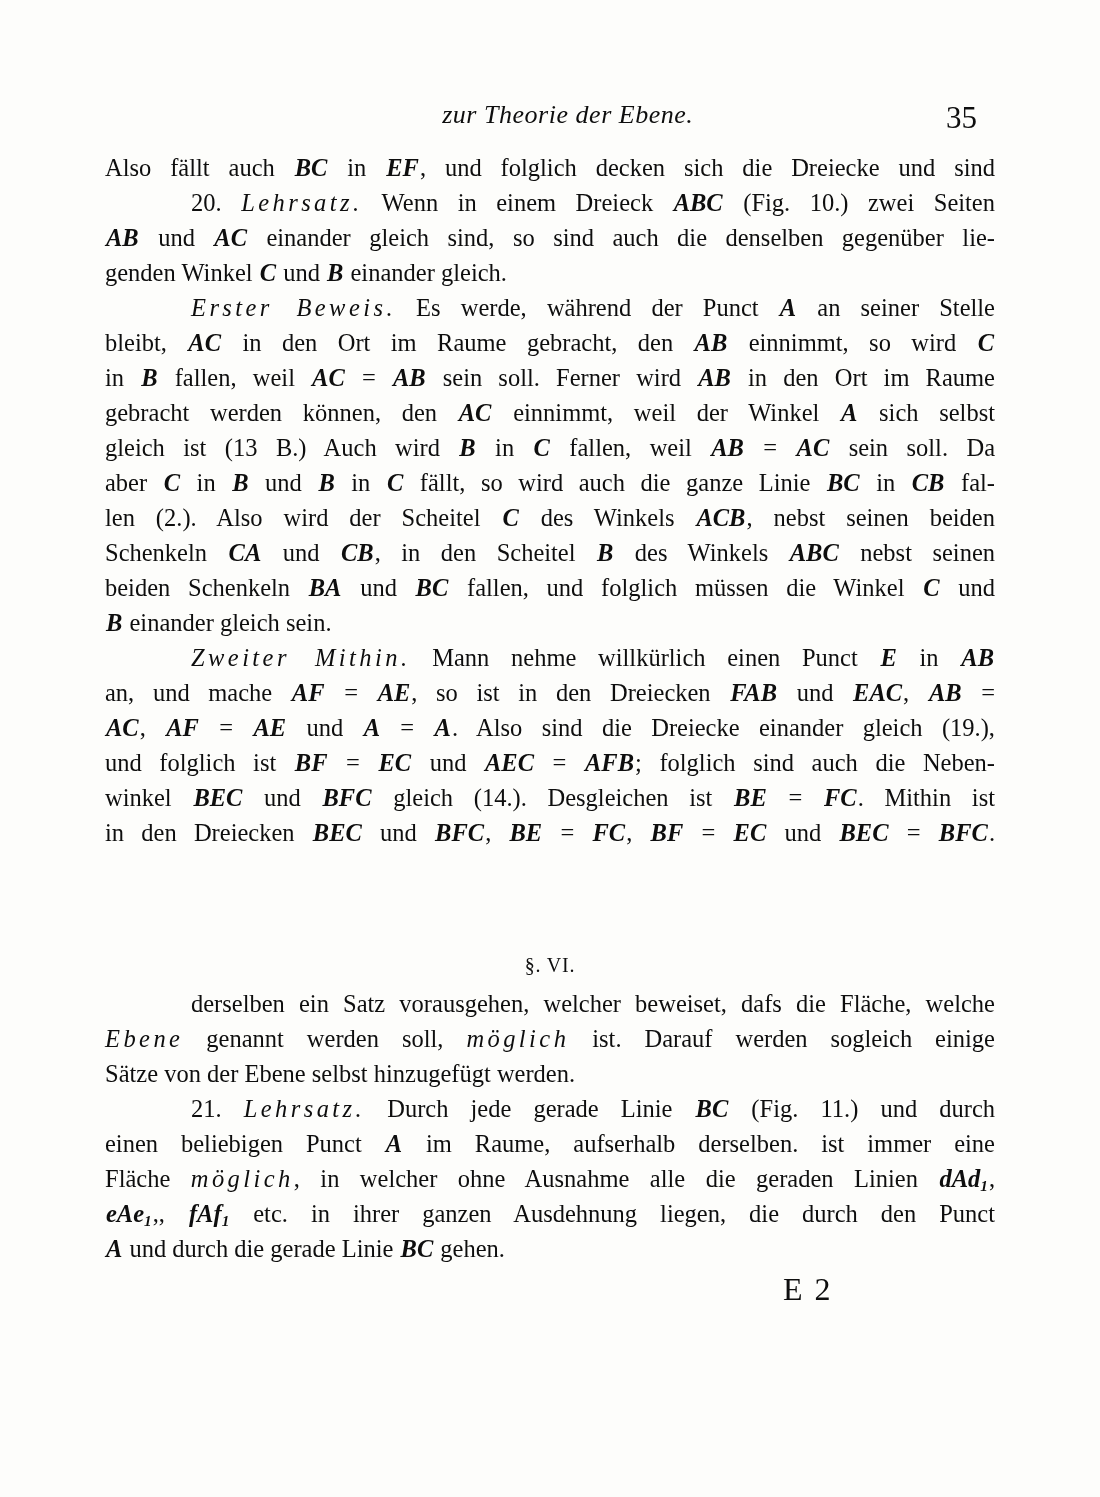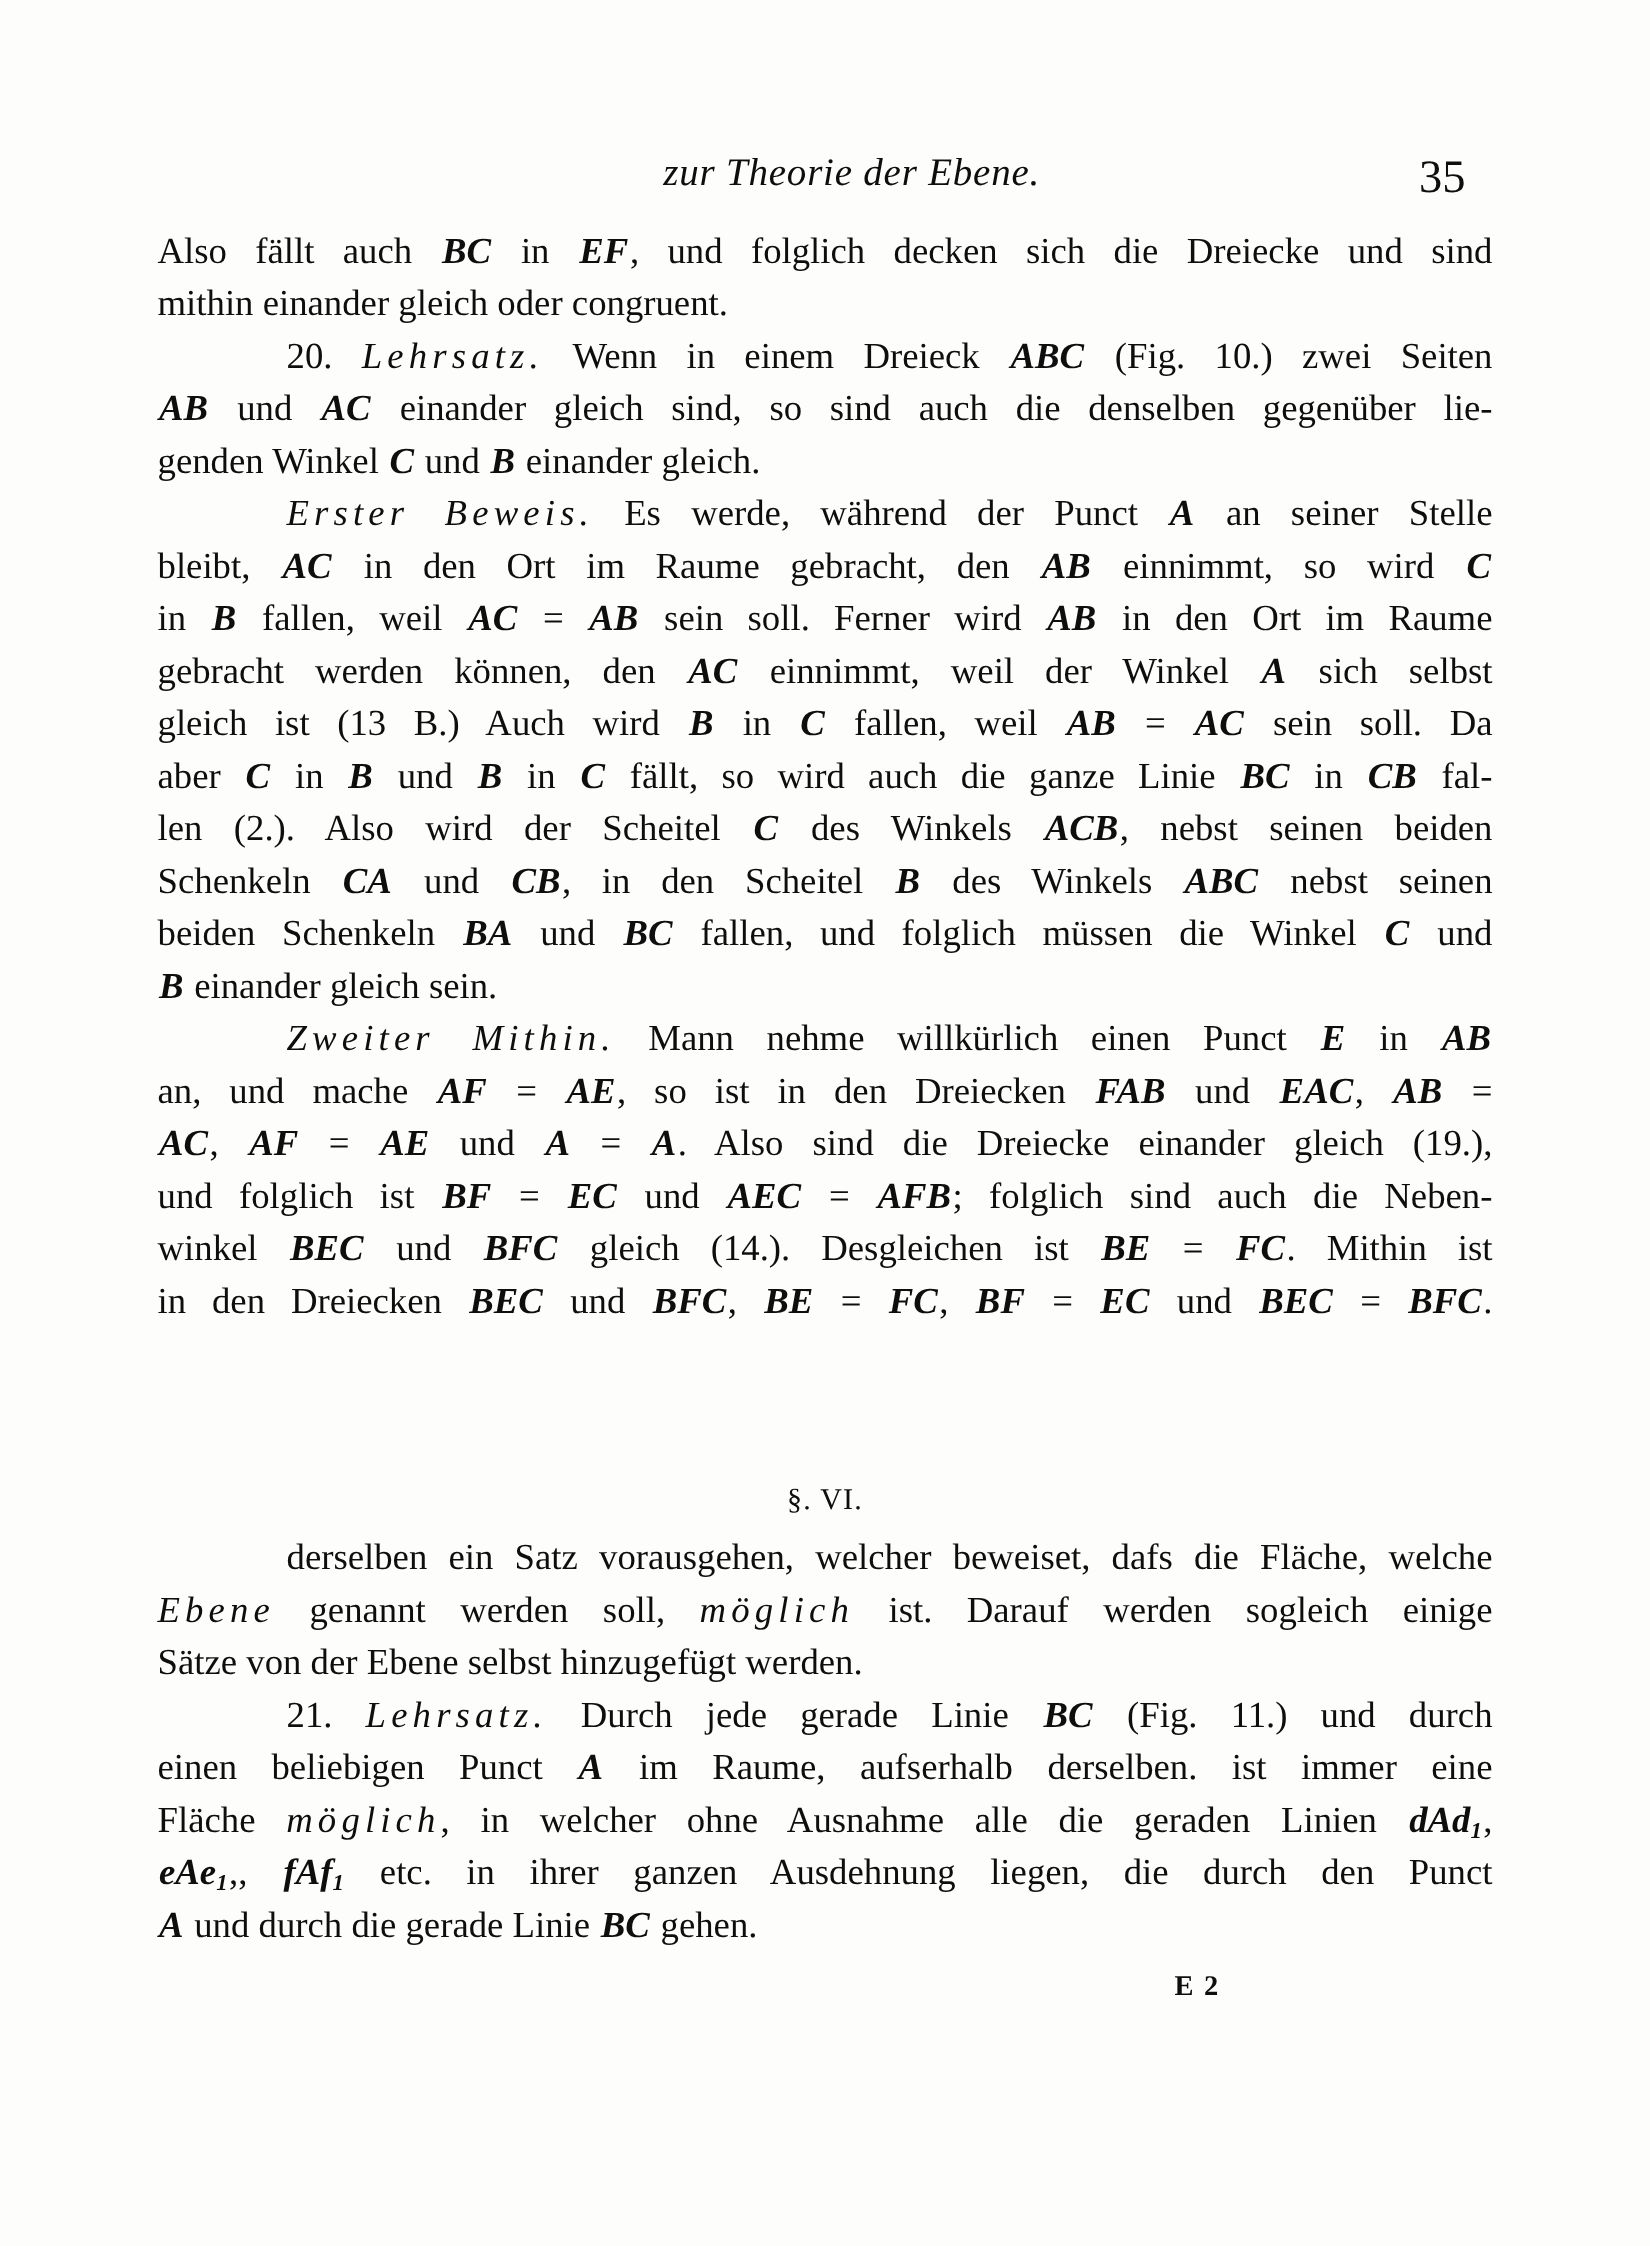--- a/index.html
+++ b/index.html
@@ -44,22 +44,22 @@
   .para.indent .line:first-child { text-indent:86px; }
   .heading {
     margin:98px 0 3px 0;
     text-align:center;
     font-size:20px;
     letter-spacing:0.04em;
   }
   .signature {
     margin-top:6px;
     padding-left:678px;
-    font-size:19px;
-    font-weight:bold;
+    font-size:32px;
+    font-weight:normal;
     letter-spacing:0.06em;
   }
   .math {
     font-style:italic;
     font-weight:bold;
     padding:0 1px;
   }
   .sperr { letter-spacing:0.14em;font-style:italic; }
   sub { font-size:0.62em; vertical-align:-0.28em; line-height:0; }
 </style>
@@ -67,21 +67,20 @@
 <body>
 
 <div class="page">
   <div class="pagehead">
     <span class="running-title">zur Theorie der Ebene.</span>
     <span class="page-number">35</span>
   </div>
   <div class="body" id="text-body">
       <div class="para">
         <div class="line">Also fällt auch <i class="math">BC</i> in <i class="math">EF</i>, und folglich decken sich die Dreiecke und sind</div>
-        <div class="line last">mithin einander gleich oder congruent.</div>
       </div>
       <div class="para indent">
         <div class="line">20. <span class="sperr">Lehrsatz.</span> Wenn in einem Dreieck <i class="math">ABC</i> (Fig. 10.) zwei Seiten</div>
         <div class="line"><i class="math">AB</i> und <i class="math">AC</i> einander gleich sind, so sind auch die denselben gegenüber lie-</div>
         <div class="line last">genden Winkel <i class="math">C</i> und <i class="math">B</i> einander gleich.</div>
       </div>
       <div class="para indent">
         <div class="line"><span class="sperr">Erster Beweis.</span> Es werde, während der Punct <i class="math">A</i> an seiner Stelle</div>
         <div class="line">bleibt, <i class="math">AC</i> in den Ort im Raume gebracht, den <i class="math">AB</i> einnimmt, so wird <i class="math">C</i></div>
         <div class="line">in <i class="math">B</i> fallen, weil <i class="math">AC</i> = <i class="math">AB</i> sein soll. Ferner wird <i class="math">AB</i> in den Ort im Raume</div>

